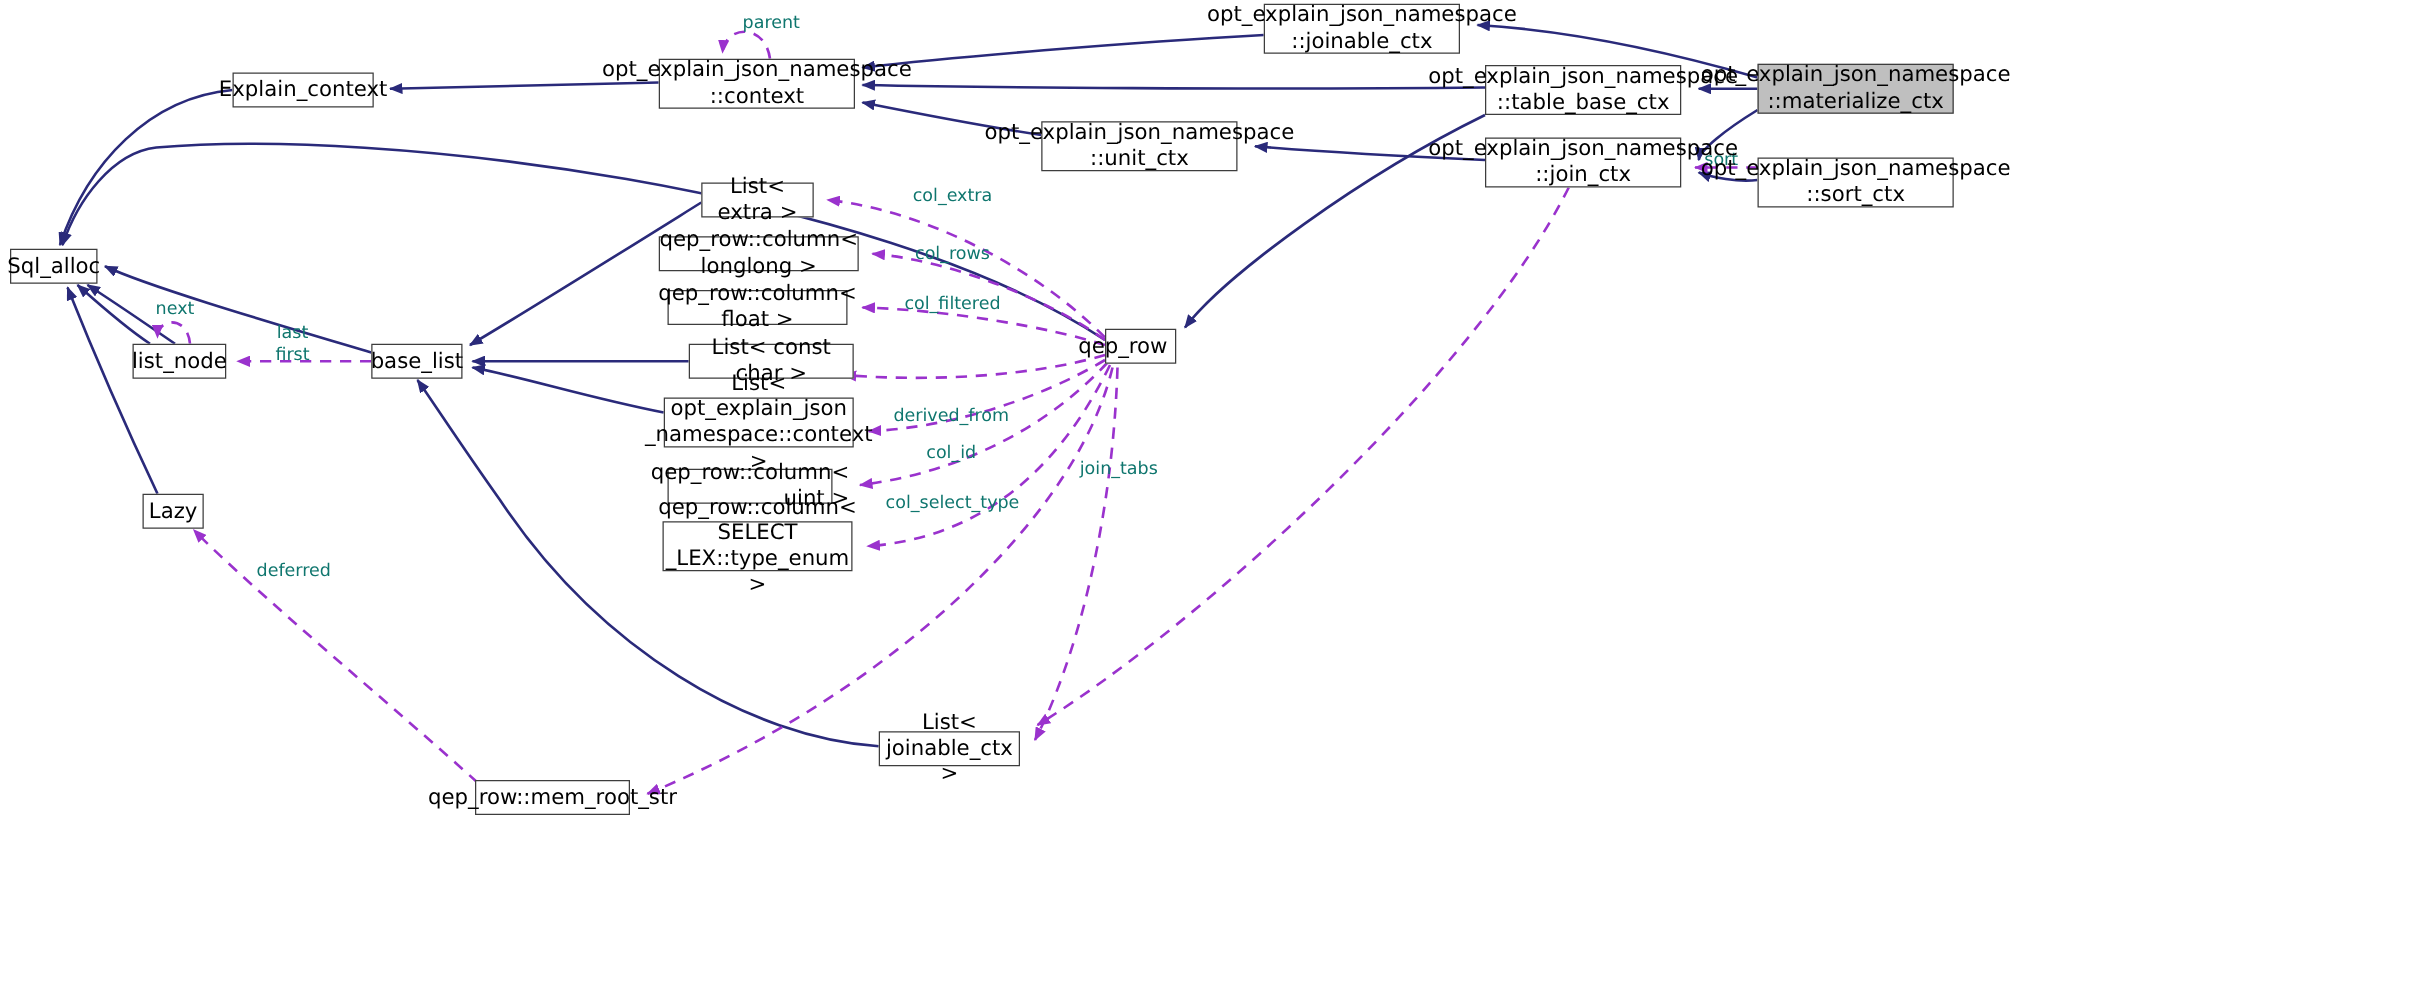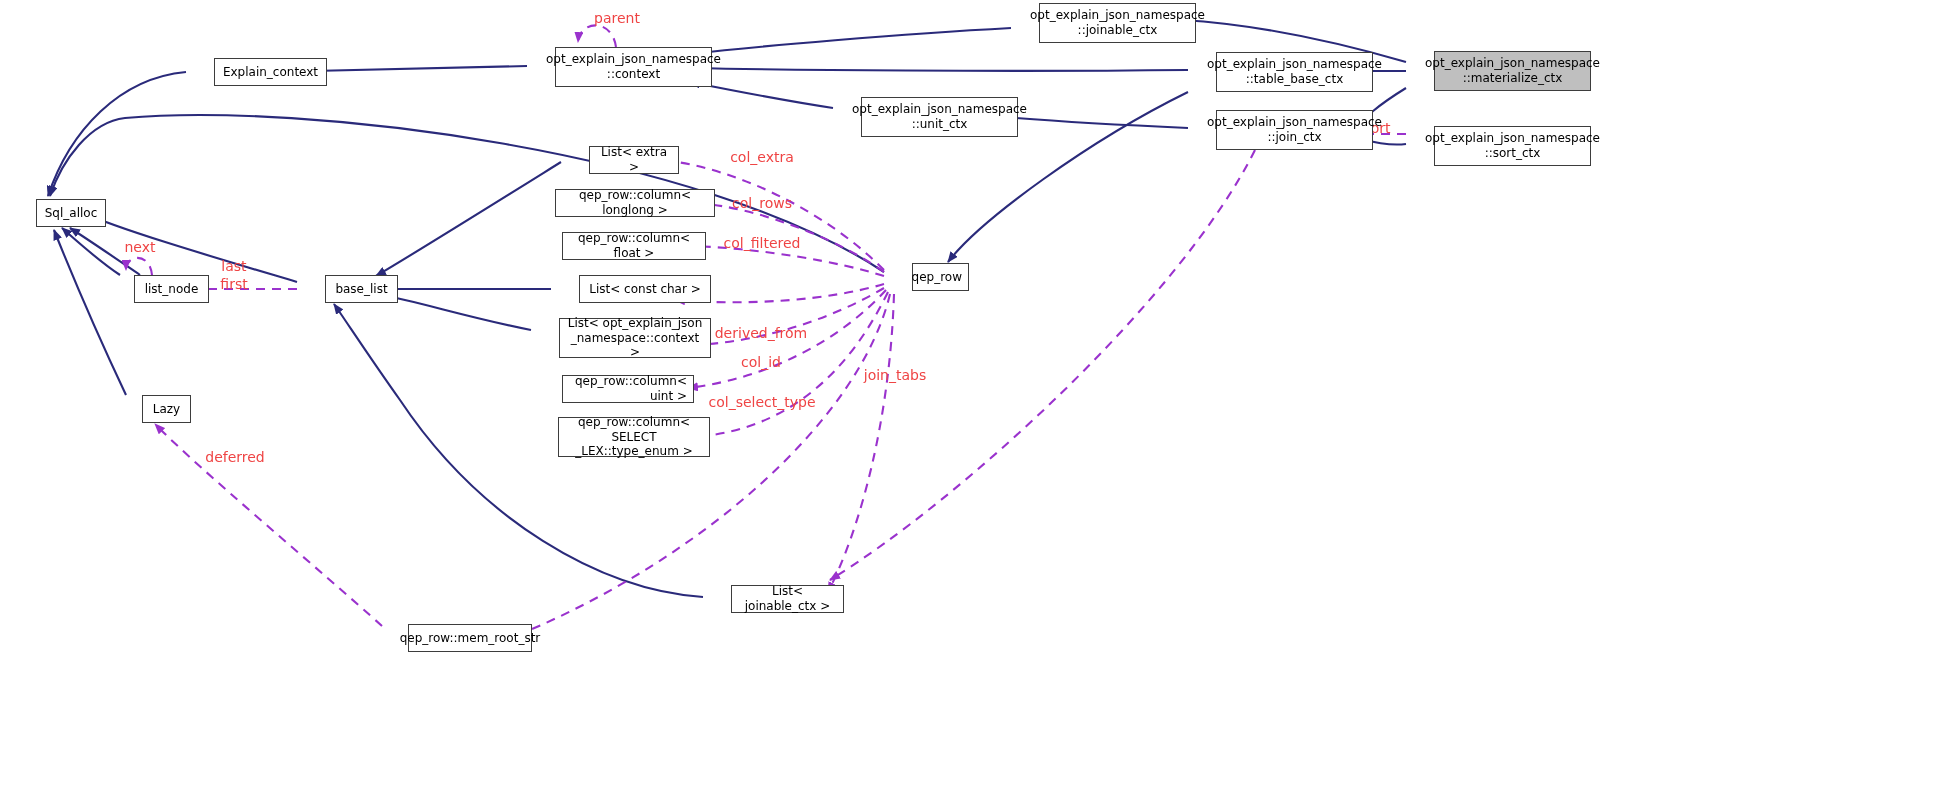--- a/index.html
+++ b/index.html
@@ -13,32 +13,31 @@
   }
   svg#edges{position:absolute;left:0;top:0;width:1936px;height:805px;}
   .node{
     position:absolute;
     box-sizing:border-box;
     border:1.4px solid #3d3d3d;
     background:#ffffff;
     color:#000000;
     display:flex;align-items:center;justify-content:center;
     text-align:center;
-    font-size:12px;
+    font-size:17px;
     line-height:1.22;
     white-space:pre-line;
     padding:2px 6px;
     z-index:5;
-    margin-left:28px;
   }
   .node.hl{background:#bfbfbf;}
   .node span{display:block;}
   .edge-label{
     position:absolute;
-    color:#ef4444;
+    color:#0f766e;
     font-size:14px;
     line-height:1.25;
     white-space:pre-line;
     text-align:center;
     z-index:4;
     pointer-events:none;
   }
 </style>
 </head>
 <body>

